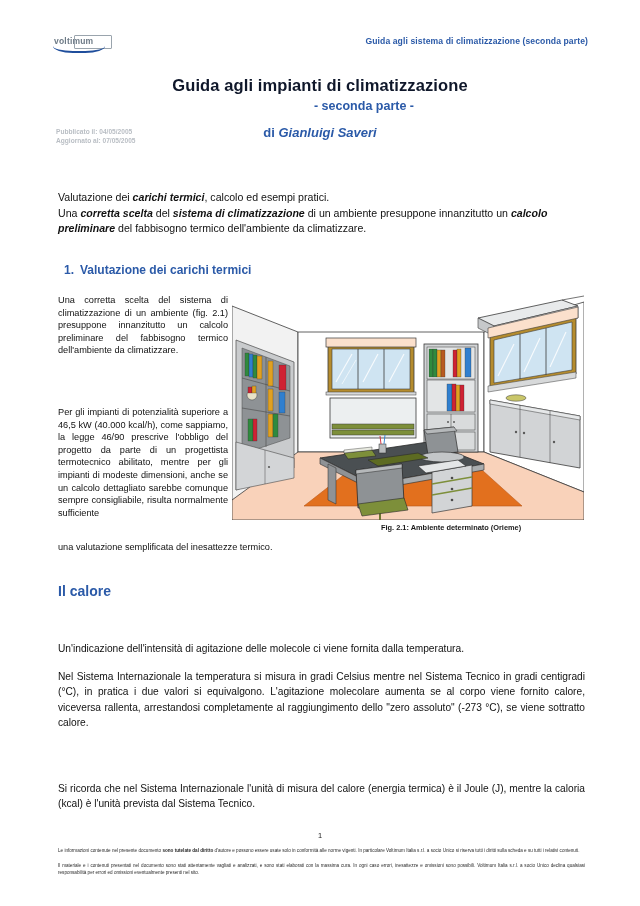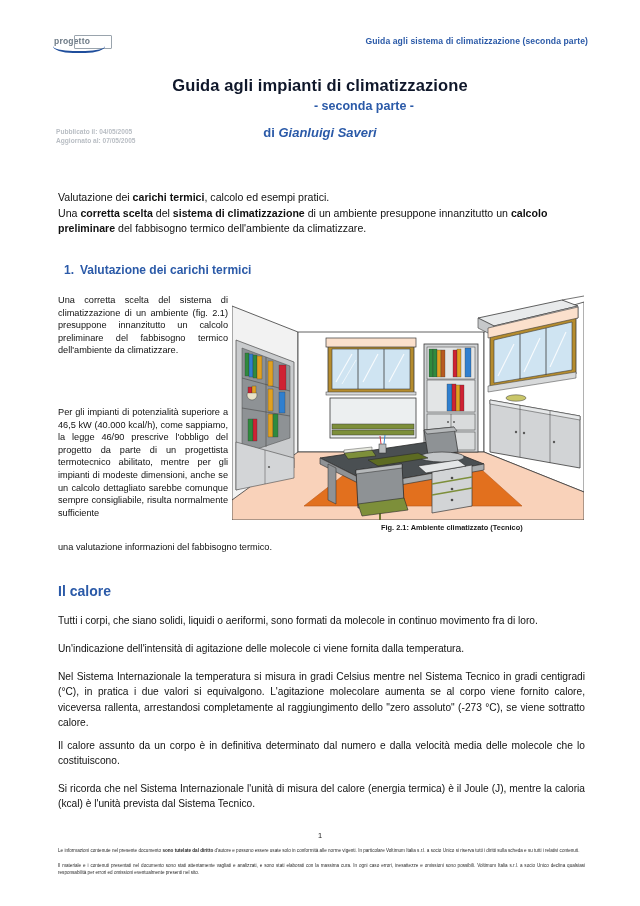--- a/index.html
+++ b/index.html
@@ -125,21 +125,21 @@
   
   .intro {
     position: absolute;
     top: 190px;
     left: 58px;
     width: 527px;
     font-size: 10.6px;
     line-height: 15.5px;
     color: #111;
   }
-  .intro b { font-weight: bold; }
+  .intro b { font-weight: bold; font-style: italic; }
 
   
   .section-head {
     position: absolute;
     font-size: 12px;
     font-weight: bold;
     color: #2b5aa8;
   }
   #sec1 { top: 263px; left: 58px; text-align: center; }
   #sec1 .num { display: inline-block; width: 22px; }
@@ -241,21 +241,21 @@
   #f2 { top: 862px; }
   .footer-text b { font-weight: bold; }
 </style>
 </head>
 <body>
 
 <div class="page">
 
   <div class="header">
     <div class="logo">
-      <span class="logo-text">progetto</span>
+      <span class="logo-text">voltimum</span>
       <span class="logo-box"></span>
       <span class="logo-swoosh"></span>
     </div>
     <div class="header-right">Guida agli sistema di climatizzazione (seconda parte)</div>
   </div>
 
   <div class="doc-title">Guida agli impianti di climatizzazione</div>
   <div class="doc-subtitle">- seconda parte -</div>
   <div class="doc-author">
     <span>di </span><i>Gianluigi Saveri</i>
@@ -270,21 +270,21 @@
     <span>Valutazione dei </span><b>carichi termici</b><span>, calcolo ed esempi pratici.</span><br>
     <span>Una </span><b>corretta scelta</b><span> del </span><b>sistema di climatizzazione</b><span> di un ambiente presuppone innanzitutto un </span><b>calcolo preliminare</b><span> del fabbisogno termico dell'ambiente da climatizzare.</span>
   </div>
 
   <div class="section-head" id="sec1">
     <span class="num">1.</span><span>Valutazione dei carichi termici</span>
   </div>
 
   <div class="col-left" id="colp1">Una corretta scelta del sistema di climatizzazione di un ambiente (fig. 2.1) presuppone innanzitutto un calcolo preliminare del fabbisogno termico dell'ambiente da climatizzare.</div>
   <div class="col-left" id="colp2">Per gli impianti di potenzialità superiore a 46,5 kW (40.000 kcal/h), come sappiamo, la legge 46/90 prescrive l'obbligo del progetto da parte di un progettista termotecnico abilitato, mentre per gli impianti di modeste dimensioni, anche se un calcolo dettagliato sarebbe comunque sempre consigliabile, risulta normalmente sufficiente</div>
-  <div class="wrap-tail">una valutazione informazioni del fabbisogno termico.</div>
+  <div class="wrap-tail">una valutazione semplificata del inesattezze termico.</div>
 
   <div class="figure">
     <svg viewBox="0 0 352 228" xmlns="http://www.w3.org/2000/svg">
 
       <rect x="0" y="0" width="352" height="228" fill="#ffffff"></rect>
 
       <polygon points="0,14 66,40 66,182 0,208" fill="#f2f2f2" stroke="#3a3a3a" stroke-width="0.8"></polygon>
 
       <polygon points="66,40 252,40 252,160 66,160" fill="#ffffff" stroke="#3a3a3a" stroke-width="0.8"></polygon>
 
@@ -419,28 +419,26 @@
       <rect x="147" y="152" width="7" height="9" fill="#b8bbbd" stroke="#2a2a2a" stroke-width="0.5"></rect>
       <line x1="149" y1="152" x2="148" y2="144" stroke="#cf2233" stroke-width="0.9"></line>
       <line x1="152" y1="152" x2="153" y2="143" stroke="#2f7fcf" stroke-width="0.9"></line>
 
       <polygon points="124,178 170,172 172,210 126,216" fill="#8e9295" stroke="#2a2a2a" stroke-width="0.8"></polygon>
       <polygon points="124,178 170,172 170,176 124,182" fill="#b5b8ba" stroke="#2a2a2a" stroke-width="0.5"></polygon>
       <line x1="148" y1="216" x2="148" y2="228" stroke="#5d6b22" stroke-width="1.8"></line>
       <polygon points="126,212 172,206 176,218 130,224" fill="#7d8f3a" stroke="#2a2a2a" stroke-width="0.6"></polygon>
     </svg>
   </div>
-  <div class="fig-caption">Fig. 2.1: Ambiente climatizzato (Tecnico)</div>
+  <div class="fig-caption">Fig. 2.1: Ambiente determinato (Orieme)</div>
 
   <div class="sub-head">Il calore</div>
 
-  <div class="body-p" id="p1">Tutti i corpi, che siano solidi, liquidi o aeriformi, sono formati da molecole in continuo movimento fra di loro.</div>
   <div class="body-p" id="p2">Un'indicazione dell'intensità di agitazione delle molecole ci viene fornita dalla temperatura.</div>
   <div class="body-p" id="p3">Nel Sistema Internazionale la temperatura si misura in gradi Celsius mentre nel Sistema Tecnico in gradi centigradi (°C), in pratica i due valori si equivalgono. L'agitazione molecolare aumenta se al corpo viene fornito calore, viceversa rallenta, arrestandosi completamente al raggiungimento dello "zero assoluto" (-273 °C), se viene sottratto calore.</div>
-  <div class="body-p" id="p4">Il calore assunto da un corpo è in definitiva determinato dal numero e dalla velocità media delle molecole che lo costituiscono.</div>
   <div class="body-p" id="p5">Si ricorda che nel Sistema Internazionale l'unità di misura del calore (energia termica) è il Joule (J), mentre la caloria (kcal) è l'unità prevista dal Sistema Tecnico.</div>
 
   <div class="page-number">1</div>
   <div class="footer-rule"></div>
   <div class="footer-text" id="f1">
     <span>Le informazioni contenute nel presente documento </span><b>sono tutelate dal diritto</b><span> d'autore e possono essere usate solo in conformità alle norme vigenti. In particolare Voltimum Italia s.r.l. a socio Unico si riserva tutti i diritti sulla scheda e su tutti i relativi contenuti.</span>
   </div>
   <div class="footer-text" id="f2">Il materiale e i contenuti presentati nel documento sono stati attentamente vagliati e analizzati, e sono stati elaborati con la massima cura. In ogni caso errori, inesattezze e omissioni sono possibili. Voltimum Italia s.r.l. a socio Unico declina qualsiasi responsabilità per errori ed omissioni eventualmente presenti nel sito.</div>
 
 </div>

